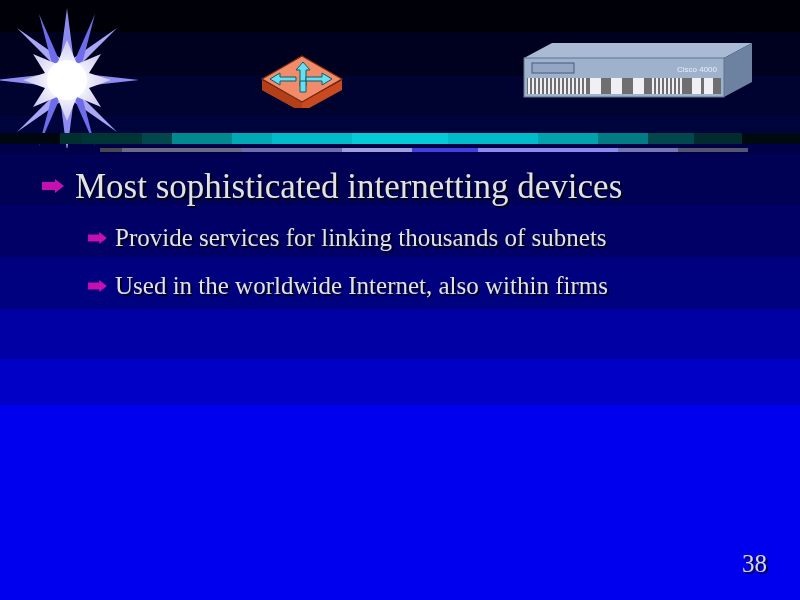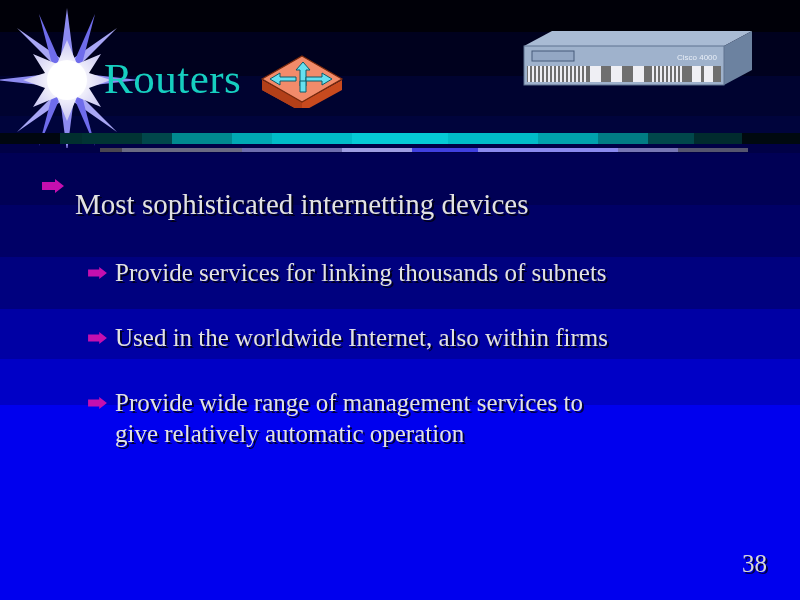--- a/index.html
+++ b/index.html
@@ -44,21 +44,21 @@
   
   #router-icon {
     position:absolute;
     left:256px; top:50px;
     width:92px; height:58px;
   }
 
   
   #chassis {
     position:absolute;
-    left:512px; top:28px;
+    left:512px; top:40px;
     width:240px; height:62px;
   }
 
   
   #divider-bar {
     position:absolute;
     left:0; top:133px;
     width:800px; height:11px;
     display:flex;
   }
@@ -85,24 +85,24 @@
     line-height:1;
   }
   .bullet .btext {
     color:#E2E2E2;
     text-shadow:2px 2px 0 rgba(0,0,0,0.75);
     font-family:"Liberation Serif", serif;
     white-space:pre-line;
   }
 
   .lvl1 { margin-left:42px; margin-top:8px; }
-  .lvl1 .btext { font-size:29px; line-height:37px;margin-top:18px; }
+  .lvl1 .btext { font-size:35px; line-height:37px; }
   .lvl1 .arrow { margin-top:11px; margin-right:11px; }
 
-  .lvl2 { margin-left:88px; margin-top:34px; }
+  .lvl2 { margin-left:88px; margin-top:17px; }
   .lvl2 .btext { font-size:25px; line-height:31px; }
   .lvl2 .arrow { margin-top:9px; margin-right:8px; }
 
   
   #page-number {
     position:absolute;
     right:33px; bottom:22px;
     font-size:25px;
     color:#D8D8D8;
     text-shadow:2px 2px 0 rgba(0,0,0,0.7);
@@ -157,21 +157,20 @@
           <polygon points="-28,66 -7,18 -15,16"></polygon>
           <polygon points="28,66 7,18 15,16"></polygon>
         </g>
 
         <polygon fill="url(#starGrad)" points="0,-40 10,-16 34,-26 22,-7 44,0 22,8 34,27 10,17 0,41 -10,17 -34,27 -22,8 -44,0 -22,-7 -34,-26 -10,-16"></polygon>
         <circle r="20" fill="#FFFFFF" opacity="0.95"></circle>
       </g>
     </svg>
   </div>
 
-  <div id="title">Routers</div>
 
   <div id="router-icon">
     <svg width="92" height="58" viewBox="0 0 92 58">
 
       <polygon points="6,30 46,52 86,30 86,40 46,62 6,40" fill="#C84A1E"></polygon>
       <polygon points="6,30 6,40 46,62 46,52" fill="#B23F18"></polygon>
 
       <polygon points="46,6 86,29 46,52 6,29" fill="#F28B6A"></polygon>
       <polygon points="46,6 86,29 46,52 6,29" fill="none" stroke="#7A2A0C" stroke-width="1.2"></polygon>
 
@@ -277,24 +276,17 @@
             <polygon points="0,3 13,3 13,0 22,7 13,14 13,11 0,11" fill="#C50FAF"></polygon>
           </svg></span>
         <span class="btext">Provide services for linking thousands of subnets</span>
       </div>
       <div class="bullet lvl2">
         <span class="arrow"><svg width="19" height="12" viewBox="0 0 22 14">
             <polygon points="0,3 13,3 13,0 22,7 13,14 13,11 0,11" fill="#C50FAF"></polygon>
           </svg></span>
         <span class="btext">Used in the worldwide Internet, also within firms</span>
       </div>
-      <div class="bullet lvl2">
-        <span class="arrow"><svg width="19" height="12" viewBox="0 0 22 14">
-            <polygon points="0,3 13,3 13,0 22,7 13,14 13,11 0,11" fill="#C50FAF"></polygon>
-          </svg></span>
-        <span class="btext">Provide wide range of management services to
-give relatively automatic operation</span>
-      </div>
     </div>
 
   <div id="page-number">38</div>
 
 </div>
 
 </body></html>

